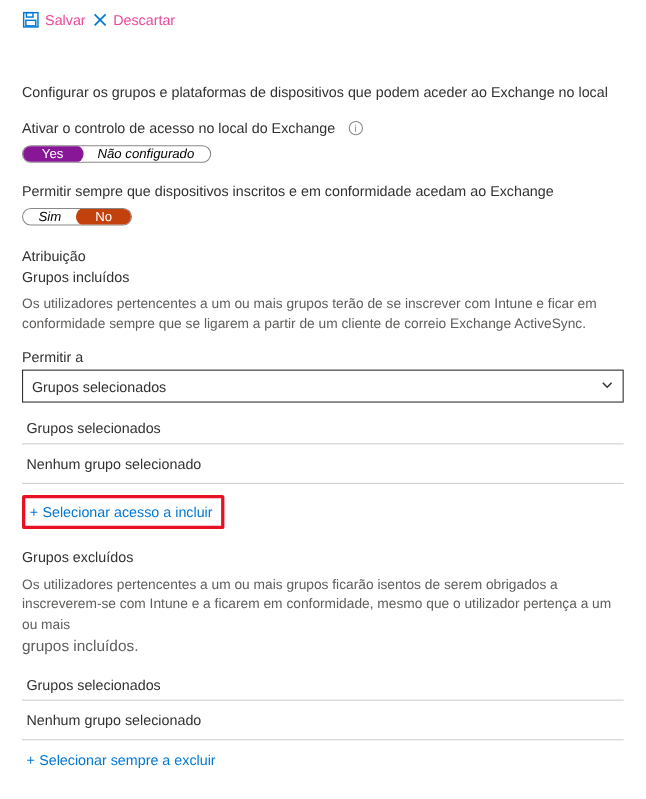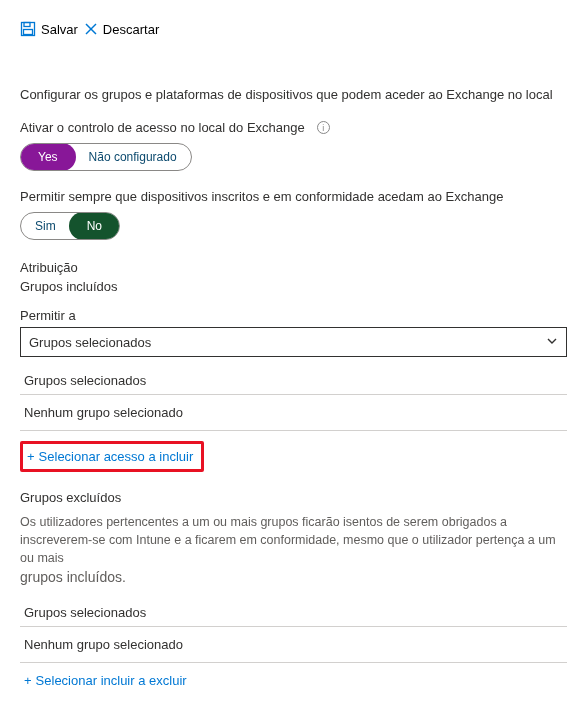--- a/index.html
+++ b/index.html
@@ -16,48 +16,47 @@
     display: flex;
     align-items: center;
     gap: 6px;
     padding-bottom: 10px;
   }
   .tb-btn {
     display: flex;
     align-items: center;
     gap: 5px;
     cursor: pointer;
-    color: #000000;
-    margin-top: 11px;
+    color: #ec4899;
   }
   .tb-btn .icon { color: #0078d4; }
   .icon svg { display:block; }
   .section { margin-top: 40px; }
   .desc { color: #323130; margin-bottom: 18px; }
   .field-row { display:flex; align-items:center; gap:12px; margin-bottom:6px; }
   .info-icon {
     width:13px; height:13px; border:1px solid #888; border-radius:50%;
     display:inline-flex; align-items:center; justify-content:center;
     font-size:9px; color:#888;
   }
   .pill-toggle {
     display:inline-flex;
     border:1px solid #8a8886;
     border-radius: 999px;
     overflow:hidden;
-    height:28px;
+    height:16px;
     margin-top:2px;
   }
   .pill-toggle .opt {
     display:flex; align-items:center; justify-content:center;
     padding: 0 14px; font-size:12px;
   }
   .pill-toggle .opt.active-purple { background:#881798; color:#fff; border-radius:999px; margin:-1px; padding: 1px 18px; }
-  .pill-toggle .opt.active-blue { background:#14532d; color:#fff; border-radius:999px; margin:-1px; padding: 1px 18px; }
-  .pill-toggle .opt.inactive { color:#0c4a6e; }
+  .pill-toggle .opt.active-blue { background:#c2410c; color:#fff; border-radius:999px; margin:-1px; padding: 1px 18px; }
+  .pill-toggle .opt.inactive { color:#000000;font-style:italic; }
   .subhead { margin-top:20px; margin-bottom:4px; }
   .subhead2 { margin-top:4px; margin-bottom:8px; }
   .muted-para { color:#605e5c; font-size:12.5px; line-height:1.45; }
   .label { margin-top:14px; margin-bottom:4px; }
   .select-box {
     border:1px solid #323130; height:30px; display:flex;
     align-items:center; justify-content:space-between;
     padding: 0 8px; width: 100%; margin-bottom:10px; cursor:pointer;
   }
   .chev { font-size:14px; color:#323130; }
@@ -121,20 +120,21 @@
     <span>Permitir sempre que dispositivos inscritos e em conformidade acedam ao Exchange</span>
   </div>
   <div class="pill-toggle">
     <div class="opt inactive">Sim</div>
     <div class="opt active-blue">No</div>
   </div>
 
   
   <div class="subhead">Atribuição</div>
   <div class="subhead2">Grupos incluídos</div>
+  <div class="muted-para">Os utilizadores pertencentes a um ou mais grupos terão de se inscrever com Intune e ficar em conformidade sempre que se ligarem a partir de um cliente de correio Exchange ActiveSync.</div>
 
   <div class="label">Permitir a</div>
   <div class="select-box">
     <span>Grupos selecionados</span>
     <span class="chev">
       <svg width="12" height="12" viewBox="0 0 12 12">
           <polyline points="2,4 6,8 10,4" fill="none" stroke="#323130" stroke-width="1.4"></polyline>
         </svg>
     </span>
   </div>
@@ -155,16 +155,16 @@
   <div class="block">
     <div class="subhead2" style="margin-top:18px;">Grupos excluídos</div>
     <div class="muted-para">Os utilizadores pertencentes a um ou mais grupos ficarão isentos de serem obrigados a inscreverem-se com Intune e a ficarem em conformidade, mesmo que o utilizador pertença a um ou mais</div>
     <div class="small-note">grupos incluídos.</div>
 
     <div class="list-header" style="margin-top:14px;">Grupos selecionados</div>
     <div class="list-item">Nenhum grupo selecionado</div>
 
     <div class="add-link">
       <span class="plus">+</span>
-      <span>Selecionar incluir a excluir</span>
+      <span>Selecionar sempre a excluir</span>
     </div>
   </div>
 </div>
 
 </body></html>

